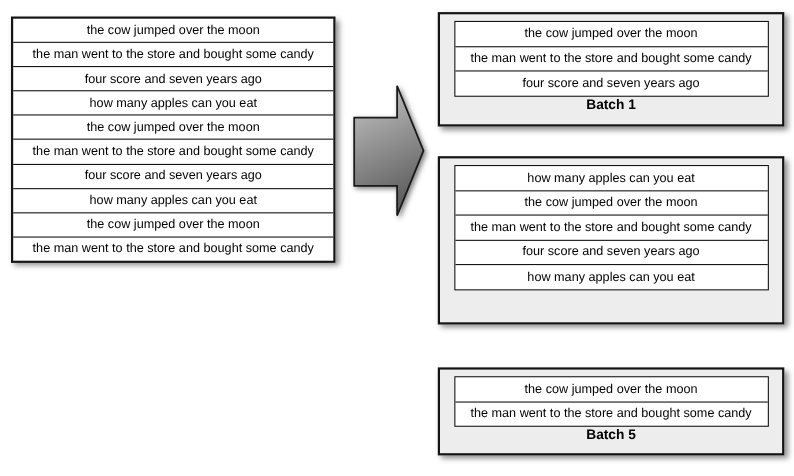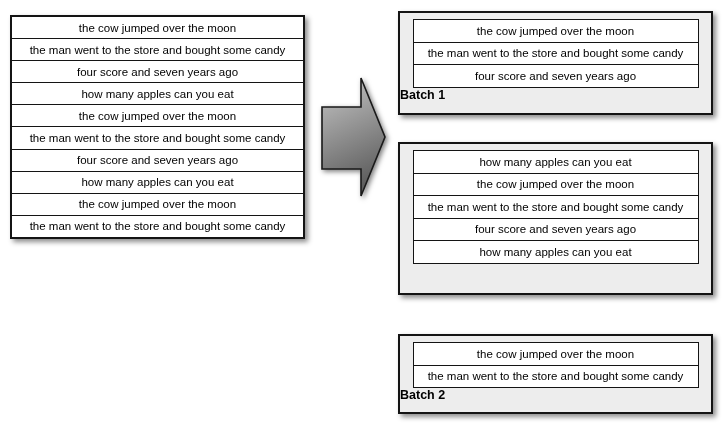--- a/index.html
+++ b/index.html
@@ -79,21 +79,21 @@
     align-items: center;
     justify-content: center;
     font-size: 11.5px;
     color: #000000;
     border-bottom: 1px solid #141414;
     white-space: nowrap;
   }
   .batch-table .row:last-child { border-bottom: none; }
 
   .batch-label {
-    text-align: left;
+    text-align: center;
     font-weight: bold;
     font-size: 12.5px;
     color: #000000;
     padding-bottom: 21px;
   }
 </style>
 </head>
 <body>
 
 <div class="canvas">
@@ -138,16 +138,16 @@
       <div class="row">four score and seven years ago</div>
       <div class="row">how many apples can you eat</div>
     </div>
   </div>
 
   <div class="batch-box b3">
     <div class="batch-table">
       <div class="row">the cow jumped over the moon</div>
       <div class="row">the man went to the store and bought some candy</div>
     </div>
-    <div class="batch-label">Batch 2</div>
+    <div class="batch-label">Batch 5</div>
   </div>
 
 </div>
 
 </body></html>

